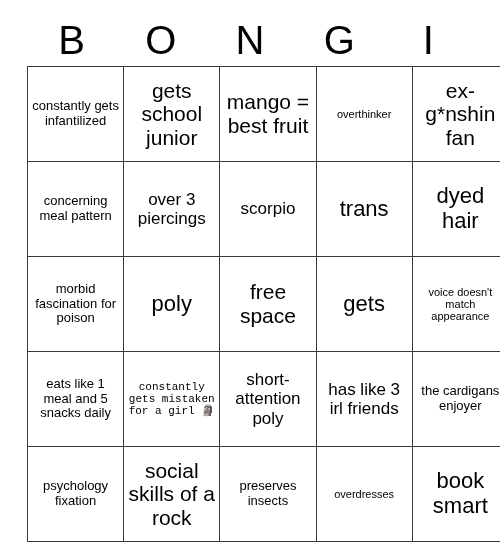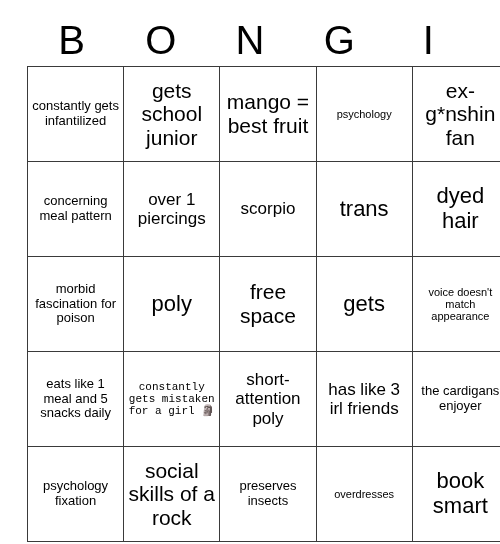--- a/index.html
+++ b/index.html
@@ -88,32 +88,32 @@
         <td>
             <span class="cell-text fs-s">constantly gets infantilized</span>
           </td>
         <td>
             <span class="cell-text fs-l">gets school junior</span>
           </td>
         <td>
             <span class="cell-text fs-l">mango = best fruit</span>
           </td>
         <td>
-            <span class="cell-text fs-xs">psychology</span>
+            <span class="cell-text fs-xs">overthinker</span>
           </td>
         <td>
             <span class="cell-text fs-l">ex-g*nshin fan</span>
           </td>
       </tr>
       <tr>
         <td>
             <span class="cell-text fs-s">concerning meal pattern</span>
           </td>
         <td>
-            <span class="cell-text fs-m">over 1 piercings</span>
+            <span class="cell-text fs-m">over 3 piercings</span>
           </td>
         <td>
             <span class="cell-text fs-m">scorpio</span>
           </td>
         <td>
             <span class="cell-text fs-xl">trans</span>
           </td>
         <td>
             <span class="cell-text fs-xl">dyed hair</span>
           </td>

